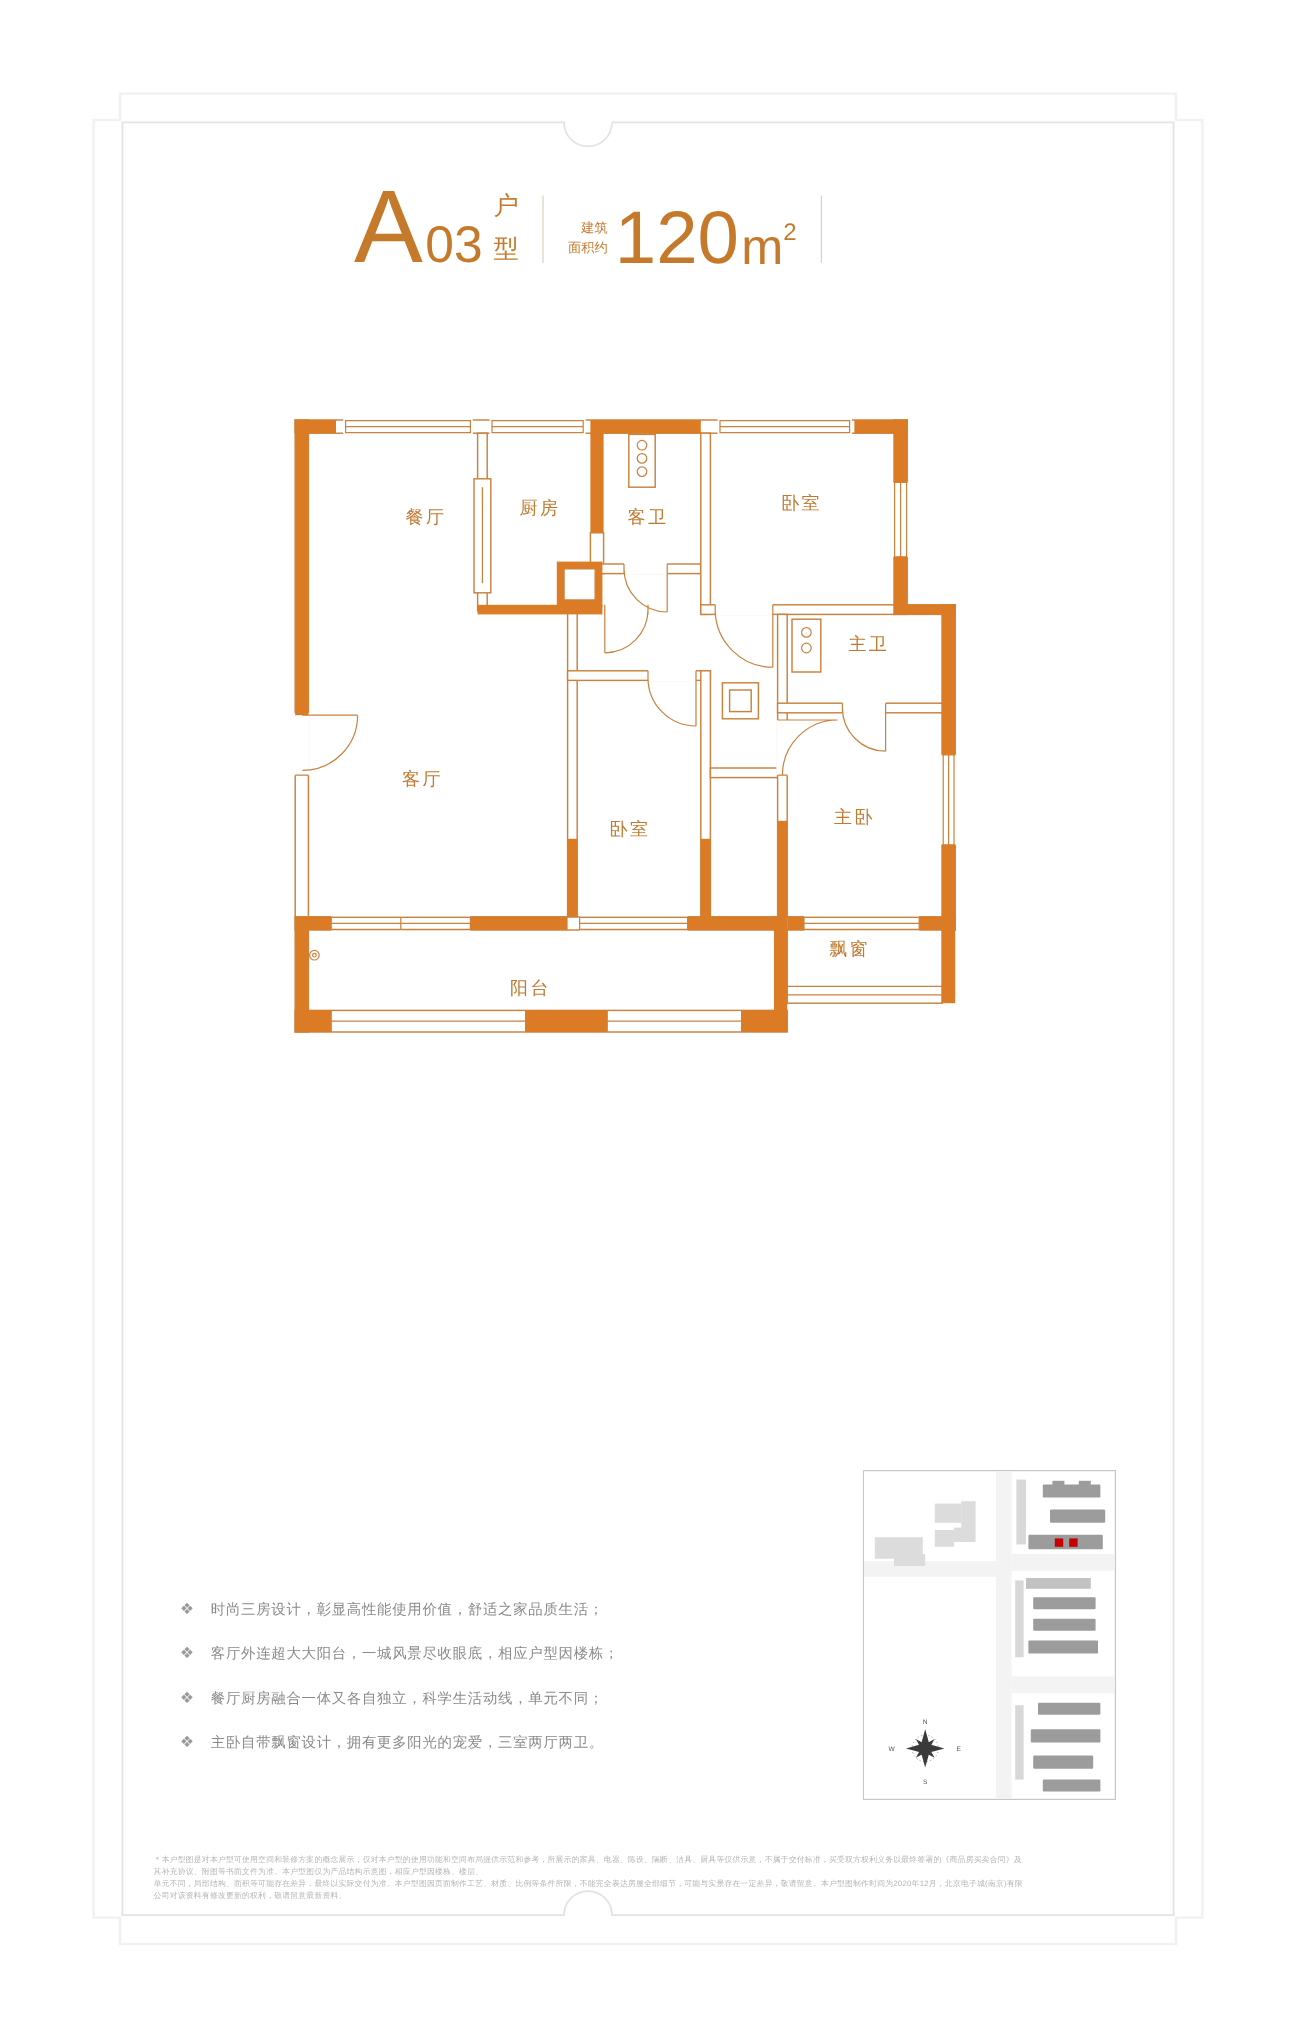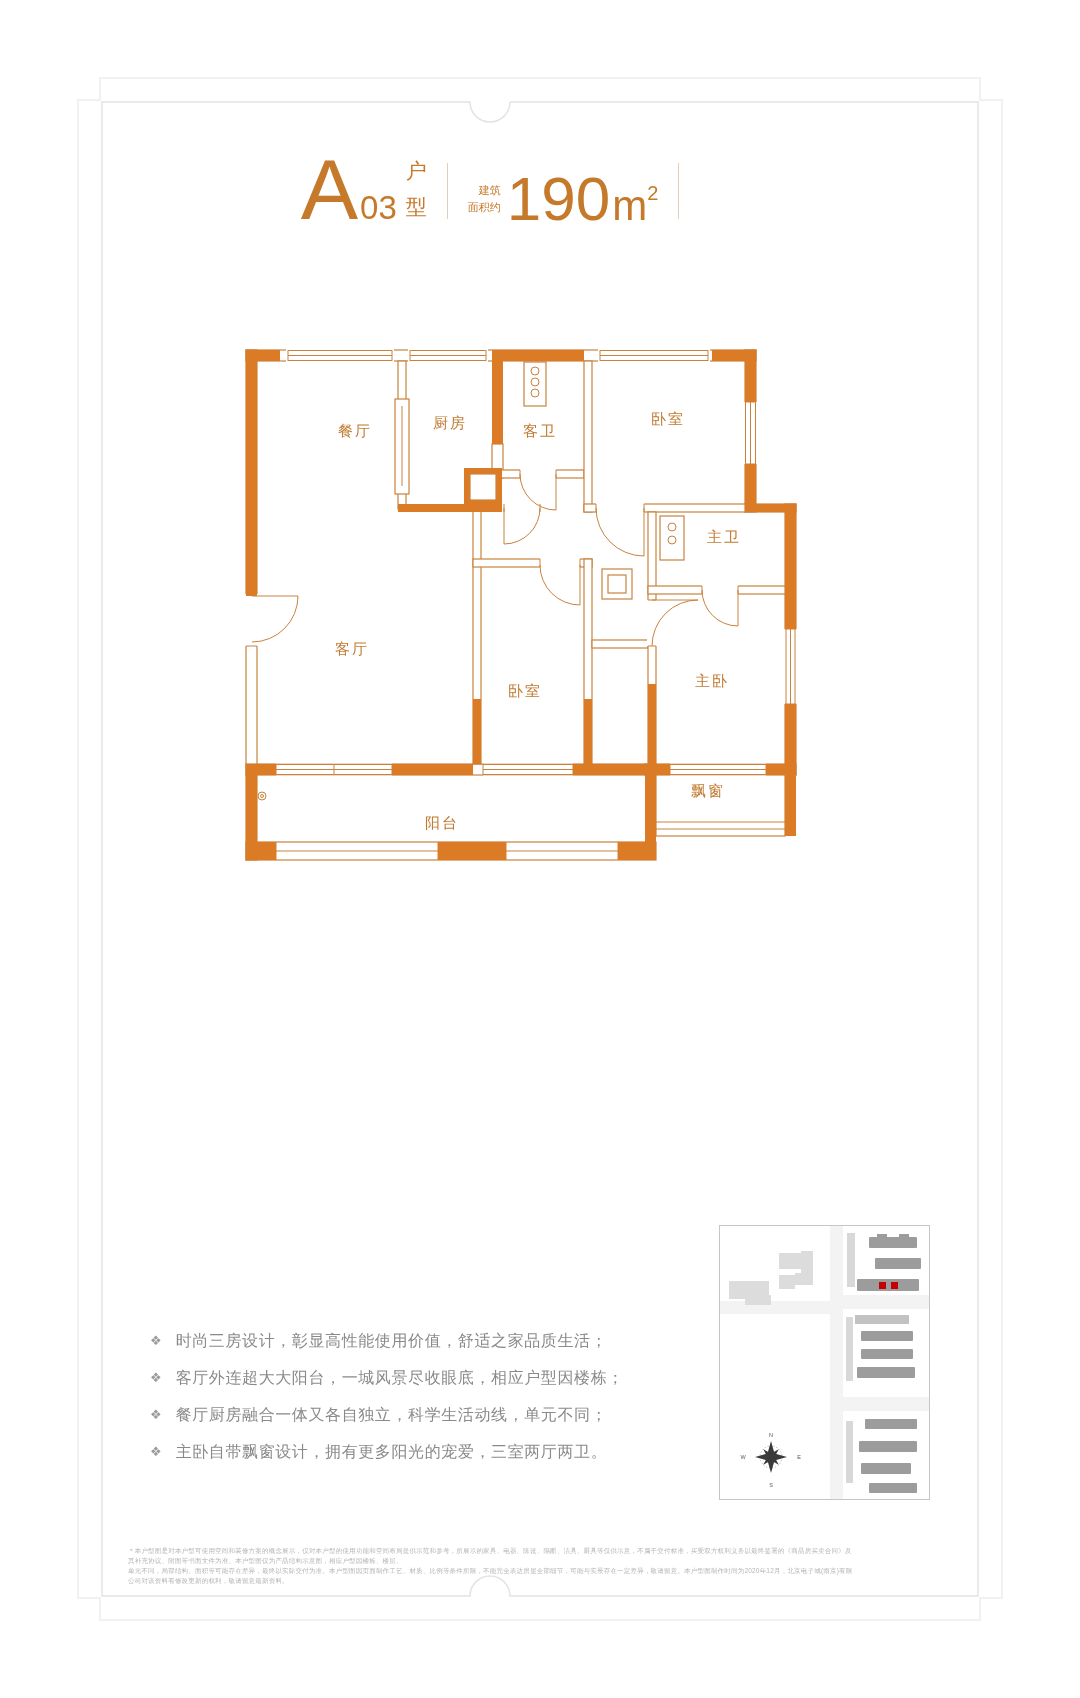--- a/index.html
+++ b/index.html
@@ -6,21 +6,21 @@
   .page{position:relative;width:1080px;height:1698px;background:#ffffff;overflow:hidden;
         font-family:"Liberation Sans",sans-serif;}
 
   
   #frame{position:absolute;left:0;top:0;pointer-events:none;}
 
   
   .header{position:absolute;left:0;right:0;top:156px;display:flex;justify-content:center;
           align-items:flex-end;color:#c5792a;padding-right:80px;}
   .h-letter{font-size:86px;line-height:0.78;font-weight:400;}
-  .h-number{font-size:33px;line-height:0.8;margin:0 2px 2px 2px;}
+  .h-number{font-size:43px;line-height:0.8;margin:0 2px 2px 2px;}
   .h-suffix{display:flex;flex-direction:column;justify-content:space-between;height:64px;
             font-size:21px;margin:0 0 2px 7px;}
   .h-div{width:1px;height:56px;background:#decfbe;margin:0 20px 4px 20px;}
   .h-arealabel{display:flex;flex-direction:column;font-size:11px;line-height:1.5;
                margin:0 6px 8px 0;text-align:right;}
   .h-areaval{font-size:62px;line-height:0.78;}
   .h-areaunit{font-size:42px;line-height:0.8;margin-left:2px;}
   .h-areaexp{font-size:20px;display:inline-block;transform:translateY(-20px);}
   .h-rooms{font-size:29px;letter-spacing:3px;margin-bottom:5px;}
 
@@ -30,21 +30,21 @@
   #plan .thin{fill:#ffffff;stroke:#c9823e;stroke-width:1.2;}
   #plan .ln{stroke:#c9823e;stroke-width:1;fill:none;}
   #plan .erase{fill:#ffffff;stroke:none;}
   #plan text{fill:#c0792f;font-size:15px;letter-spacing:2px;text-anchor:middle;
              font-family:"Liberation Sans",sans-serif;}
 
   
   .features{position:absolute;left:150px;top:1333px;}
   .feat-row{display:flex;align-items:flex-start;margin-bottom:21px;}
   .feat-icon{color:#9a9a9a;font-size:13px;line-height:16px;margin-right:14px;}
-  .feat-text{color:#8a8a8a;font-size:16px;letter-spacing:0.6px;line-height:16px;text-align:center;}
+  .feat-text{color:#8a8a8a;font-size:12px;letter-spacing:0.6px;line-height:16px;text-align:center;}
 
   
   #sitemap{position:absolute;left:719px;top:1225px;}
   #sitemap text{font-size:5.5px;fill:#555;text-anchor:middle;font-family:"Liberation Sans",sans-serif;}
 
   
   .disclaimer{position:absolute;left:128px;top:1546px;width:726px;color:#b5b5b5;
               font-size:6.5px;line-height:10px;letter-spacing:0.2px;}
 </style>
 </head>
@@ -62,21 +62,21 @@
     <span class="h-number">03</span>
     <span class="h-suffix">
       <span>户</span>
       <span>型</span>
     </span>
     <span class="h-div"></span>
     <span class="h-arealabel">
       <span>建筑</span>
       <span>面积约</span>
     </span>
-    <span class="h-areaval">190</span>
+    <span class="h-areaval">120</span>
     <span class="h-areaunit"><span>m</span><span class="h-areaexp">2</span></span>
     <span class="h-div"></span>
   </div>
 
   <svg id="plan" width="560" height="525" viewBox="0 0 560 525">
 
     <g>
       <rect class="thin" x="6" y="6" width="510" height="11"></rect>
       <rect class="thin" x="6" y="6" width="11" height="510"></rect>
       <rect class="thin" x="505" y="6" width="11" height="162"></rect>

